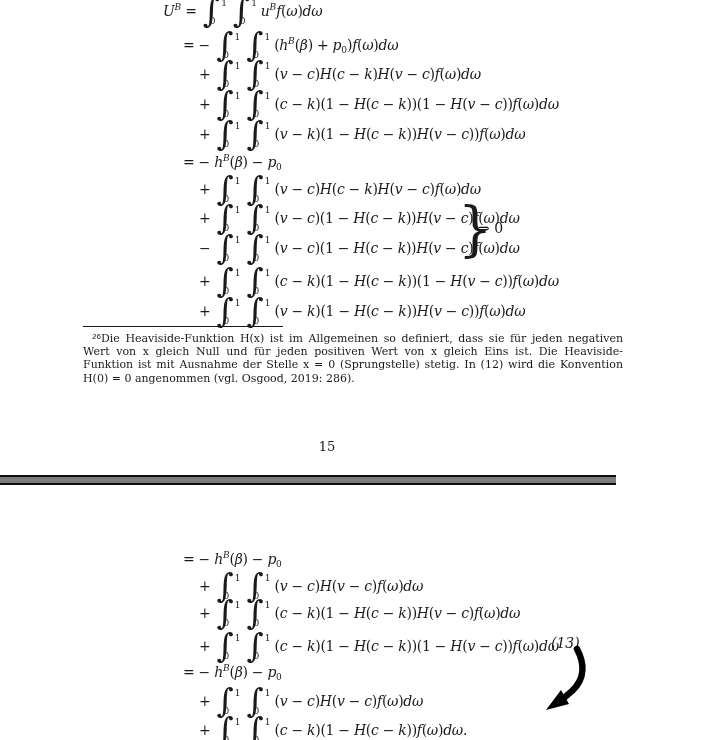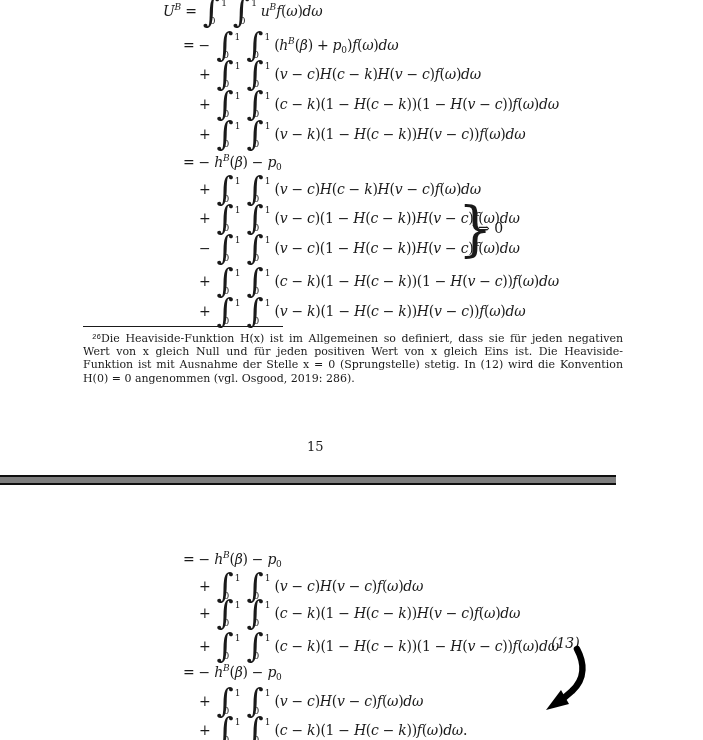--- a/index.html
+++ b/index.html
@@ -55,21 +55,21 @@
   .footnote-rule{
     position:absolute;left:83px;top:326px;width:200px;height:0;
     border-top:1.3px solid #1a1a1a;
   }
   .footnote{
     position:absolute;left:83px;top:331px;width:540px;
     font-size:11px;line-height:13.2px;text-align:justify;text-indent:9px;
   }
   .footnote sup{font-size:7.5px;vertical-align:3px;font-family:Liberation Mono, monospace;}
   .pagenum{
-    position:absolute;left:307px;top:439px;width:40px;
+    position:absolute;left:307px;top:439px;width:40px;text-align:center;
     font-size:13px;
   }
   .separator{
     position:absolute;left:0;top:475px;width:616px;height:6px;
     background:#7d7d7d;border-top:2px solid #0f0f0f;border-bottom:2px solid #0f0f0f;
   }
   .eqnum{
     position:absolute;left:551px;top:629px;height:28px;line-height:28px;
     font-size:14px;
     font-style:italic;

